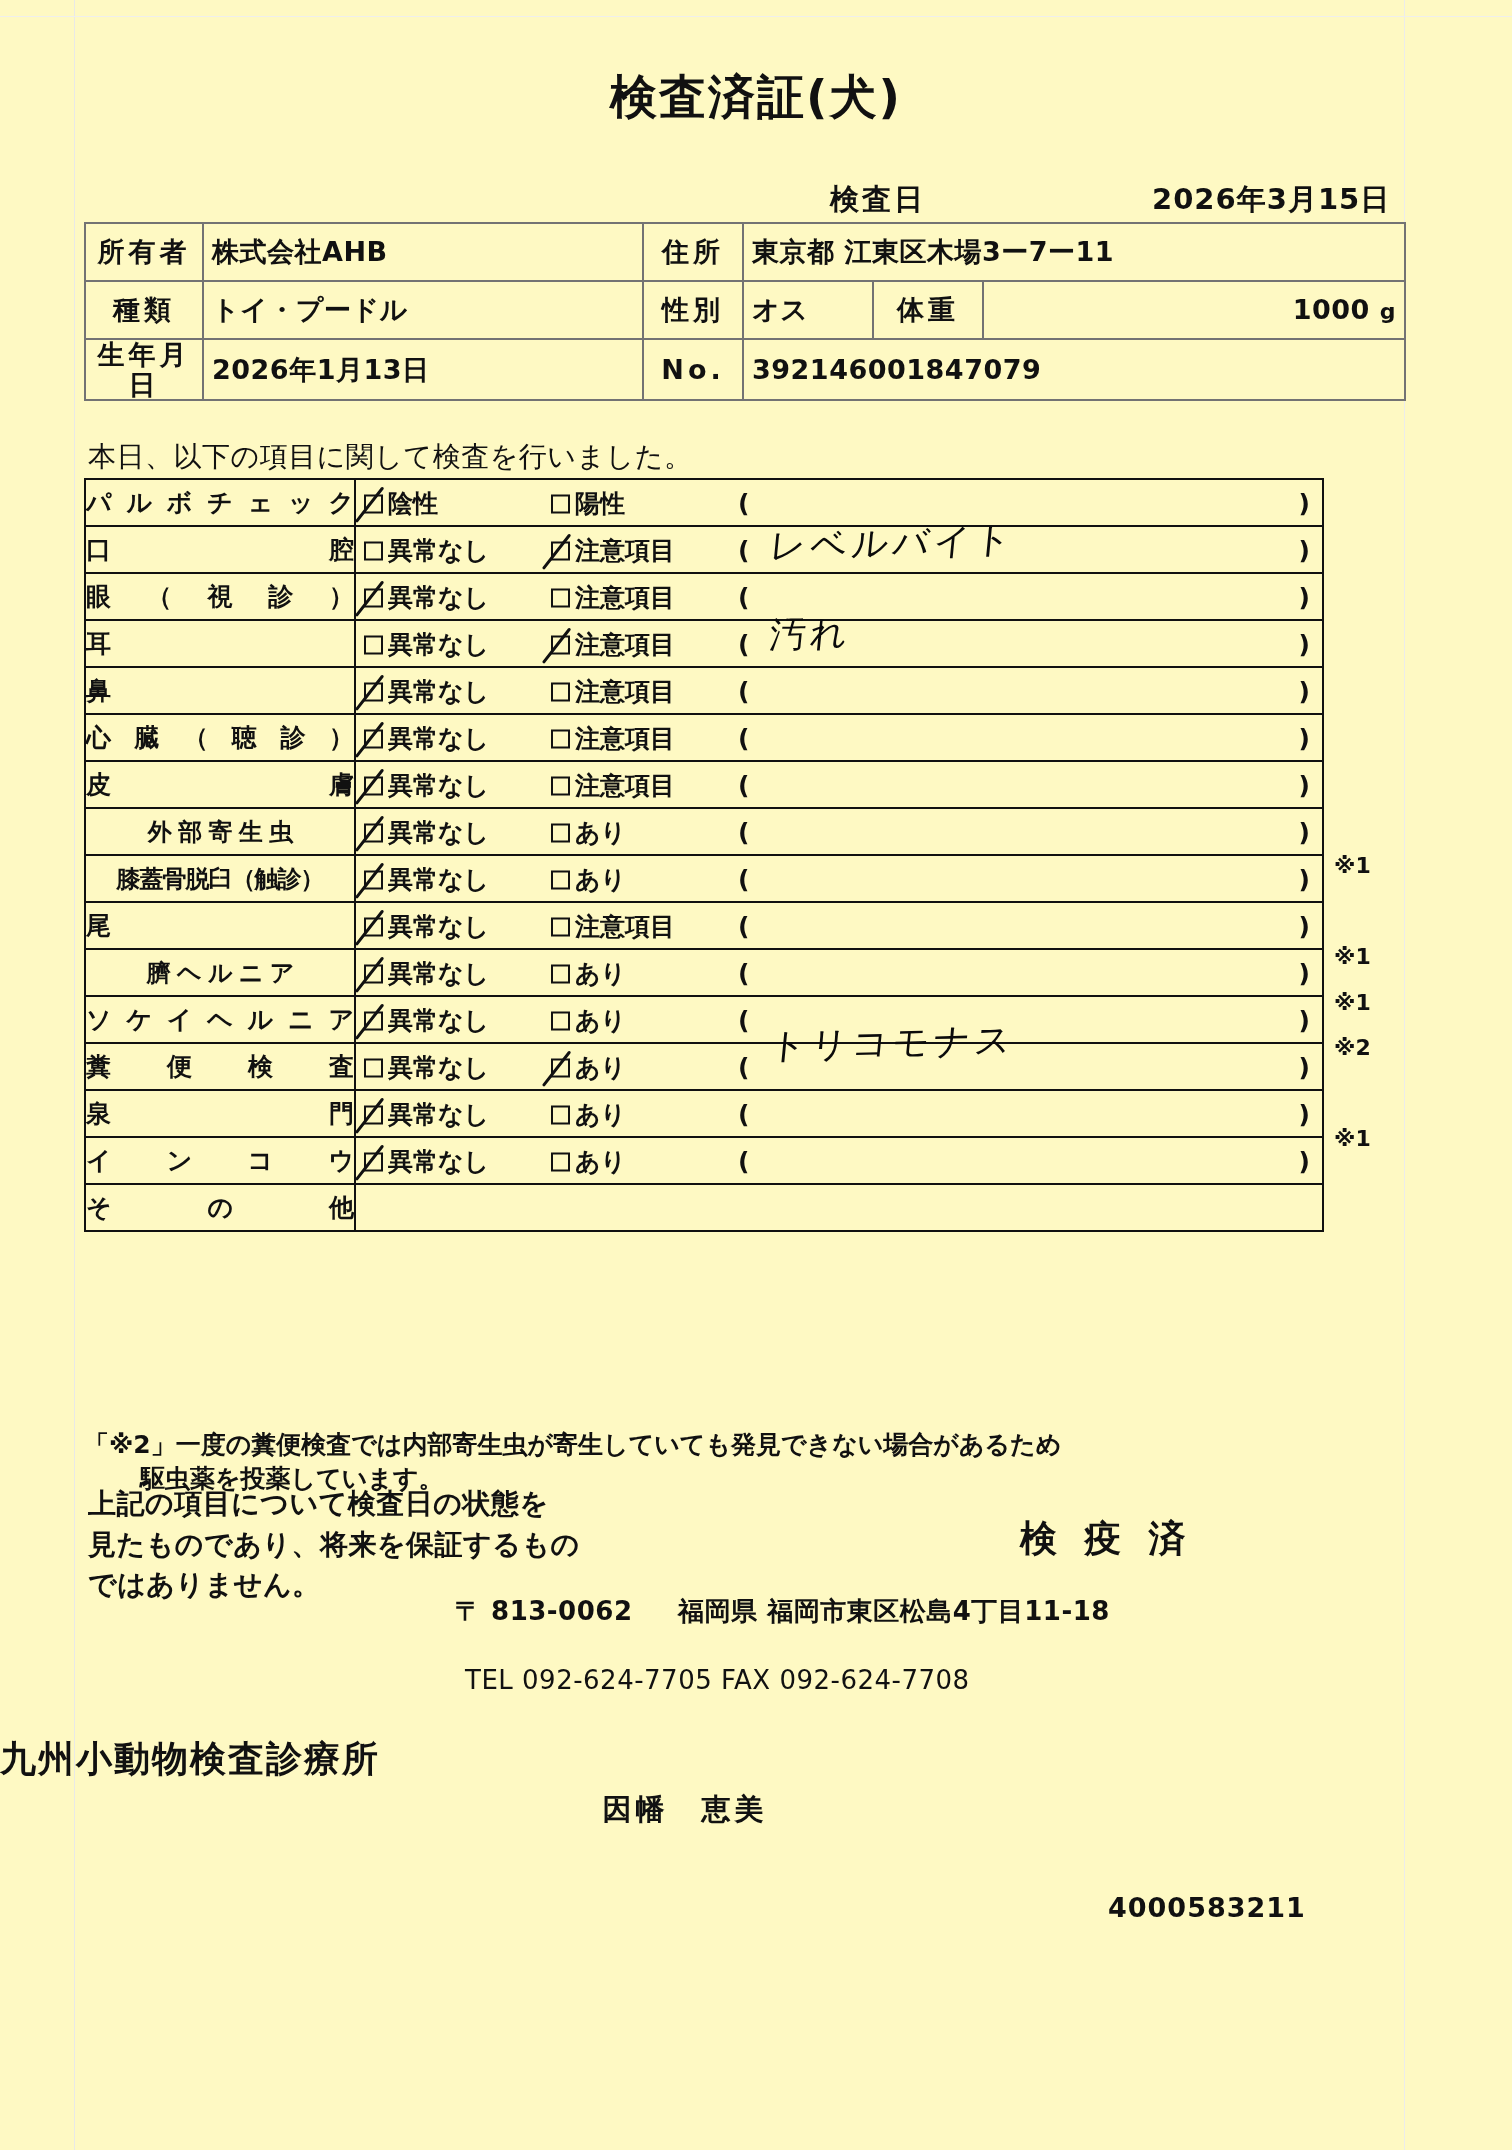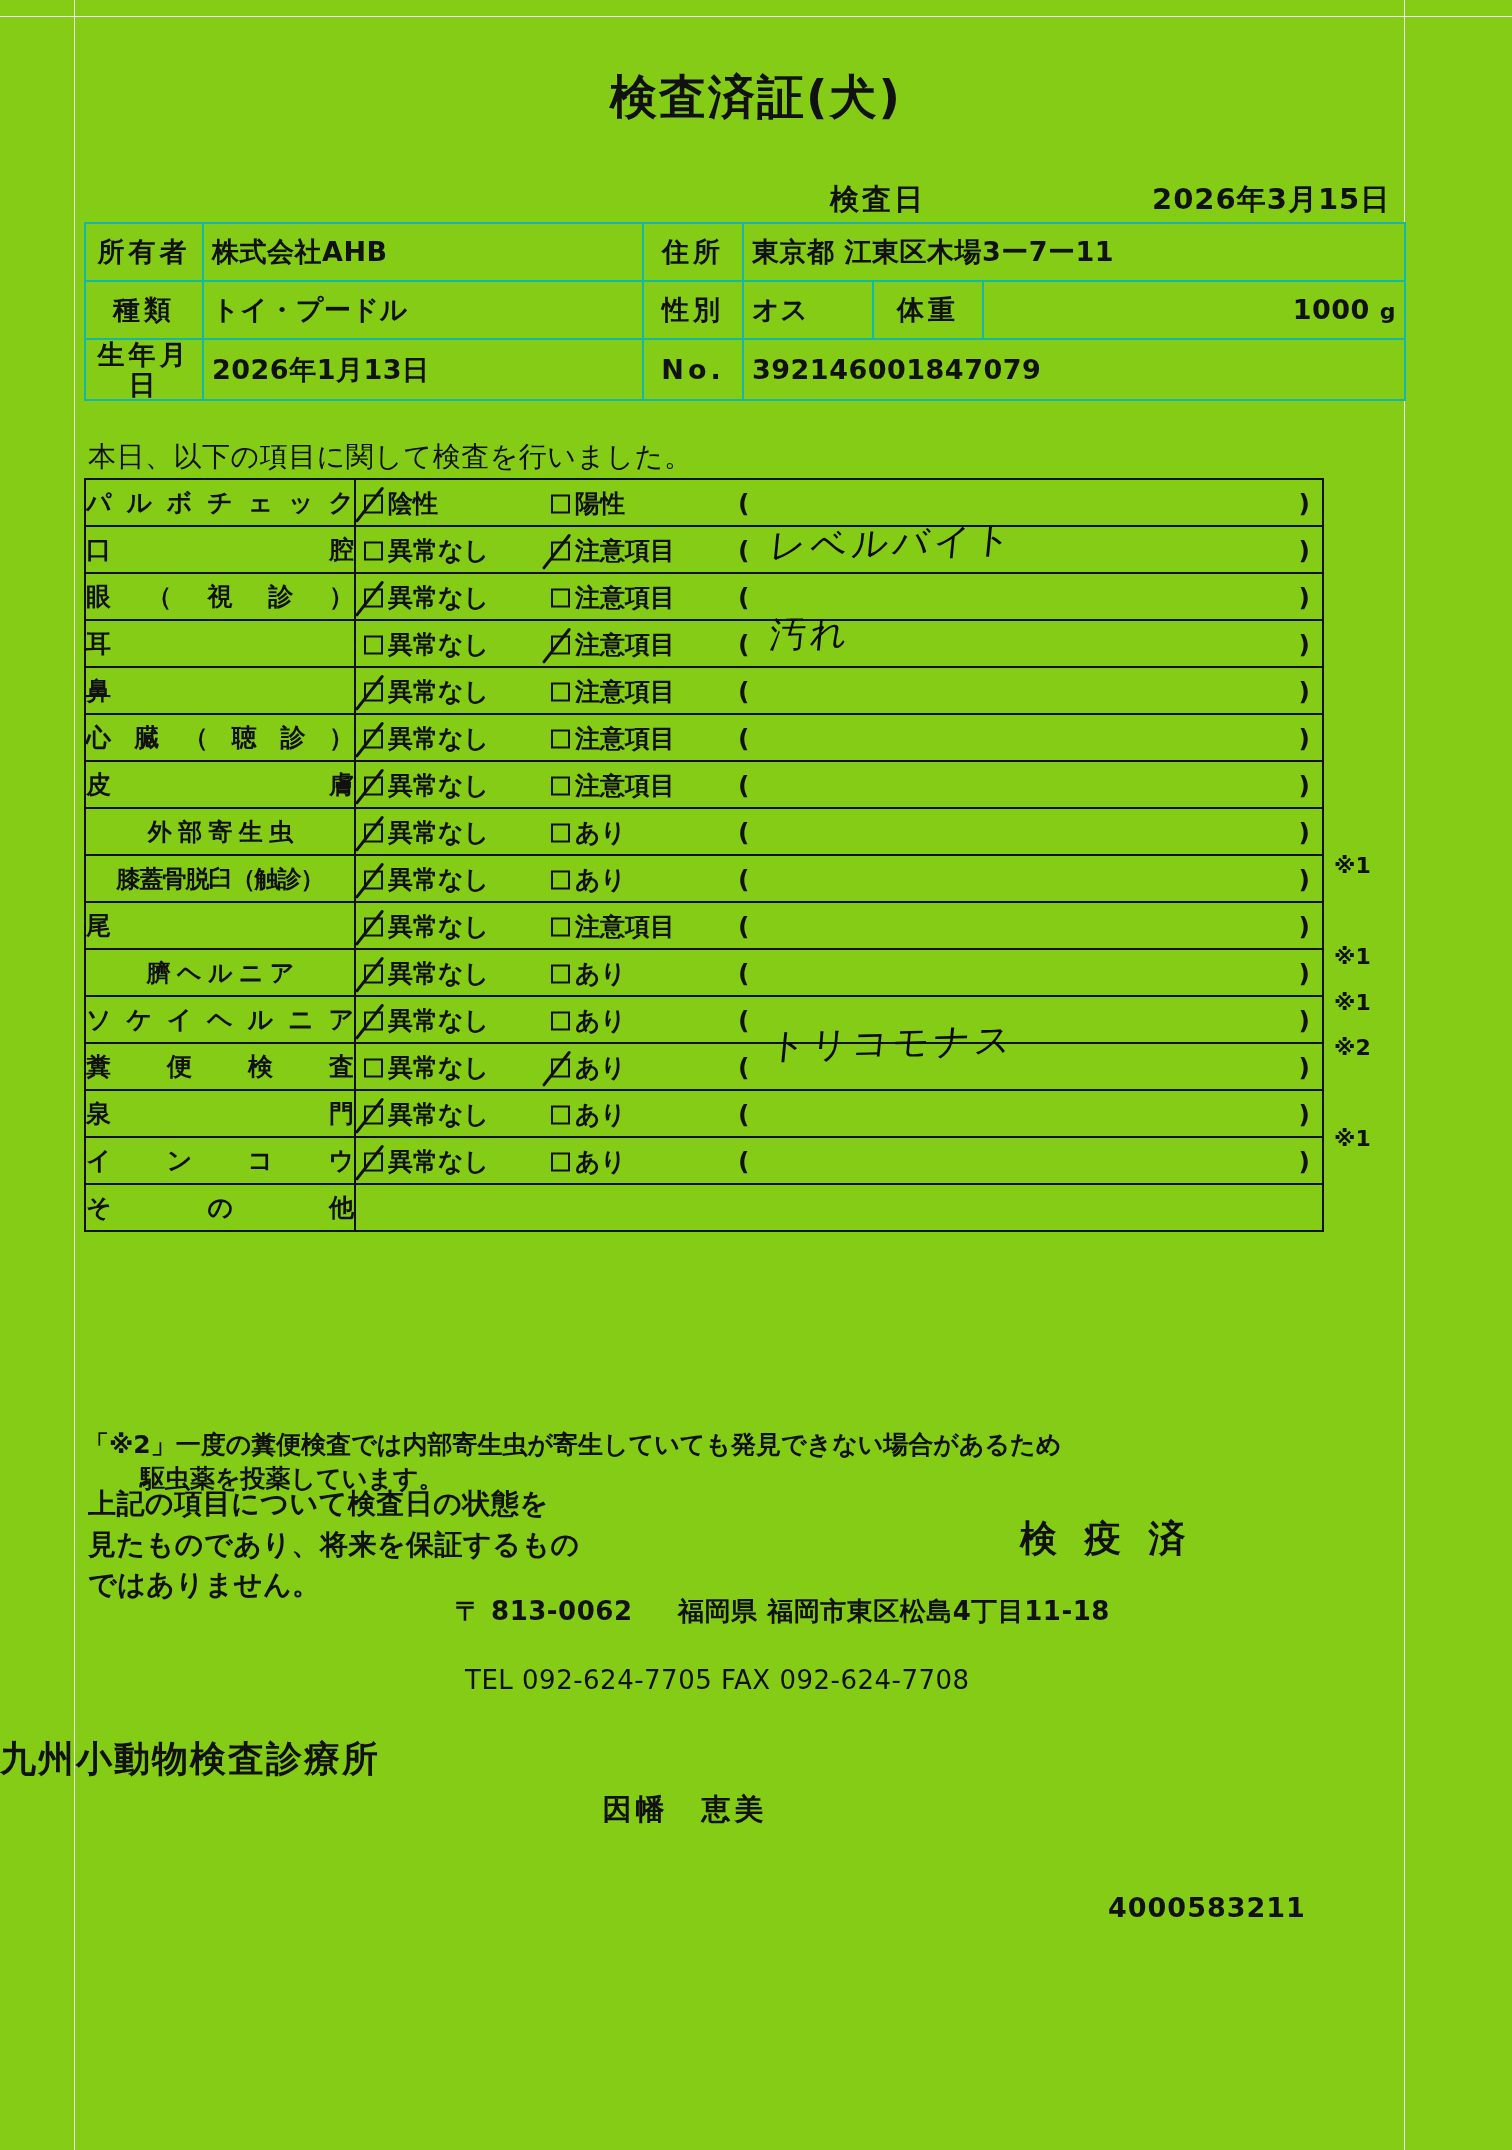--- a/index.html
+++ b/index.html
@@ -11,21 +11,21 @@
     width: 1512px;
     height: 2150px;
     position: relative;
     font-family: "Liberation Sans", "DejaVu Sans", sans-serif;
     color: #111111;
     overflow: hidden;
   }
   .page {
     position: absolute;
     inset: 0;
-    background: #84cc16;
+    background: #fef9c3;
   }
   
   .scan-edge-left {
     position: absolute;
     left: 74px; top: 0; width: 1px; height: 2150px;
     background: #e9e9e6;
   }
   .scan-edge-right {
     position: absolute;
     left: 1404px; top: 0; width: 1px; height: 2150px;
@@ -71,21 +71,21 @@
   
   .info-table {
     position: absolute;
     left: 84px;
     top: 222px;
     width: 1320px;
     border-collapse: collapse;
     table-layout: fixed;
   }
   .info-table td {
-    border: 2px solid #14b8a6;
+    border: 2px solid #737373;
     height: 56px;
     font-size: 27px;
     font-weight: bold;
     font-family: "DejaVu Sans", sans-serif;
     padding: 0 8px;
     vertical-align: middle;
     line-height: 1.1;
   }
   .lbl {
     text-align: center;

